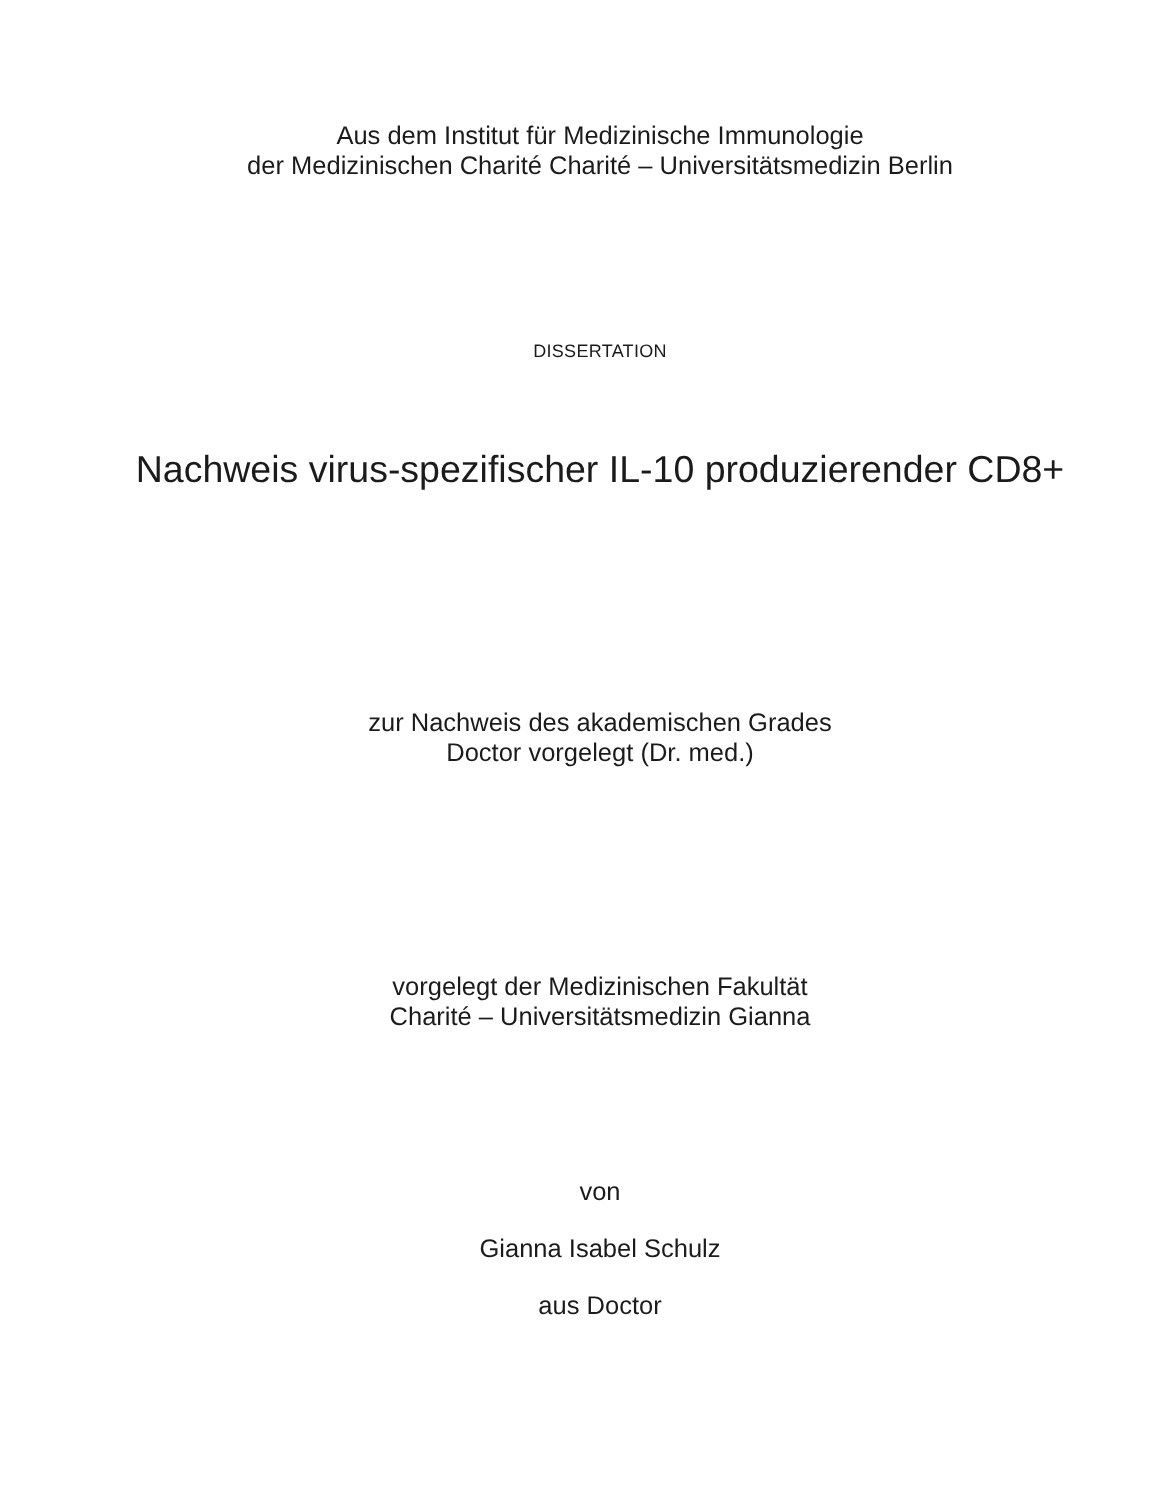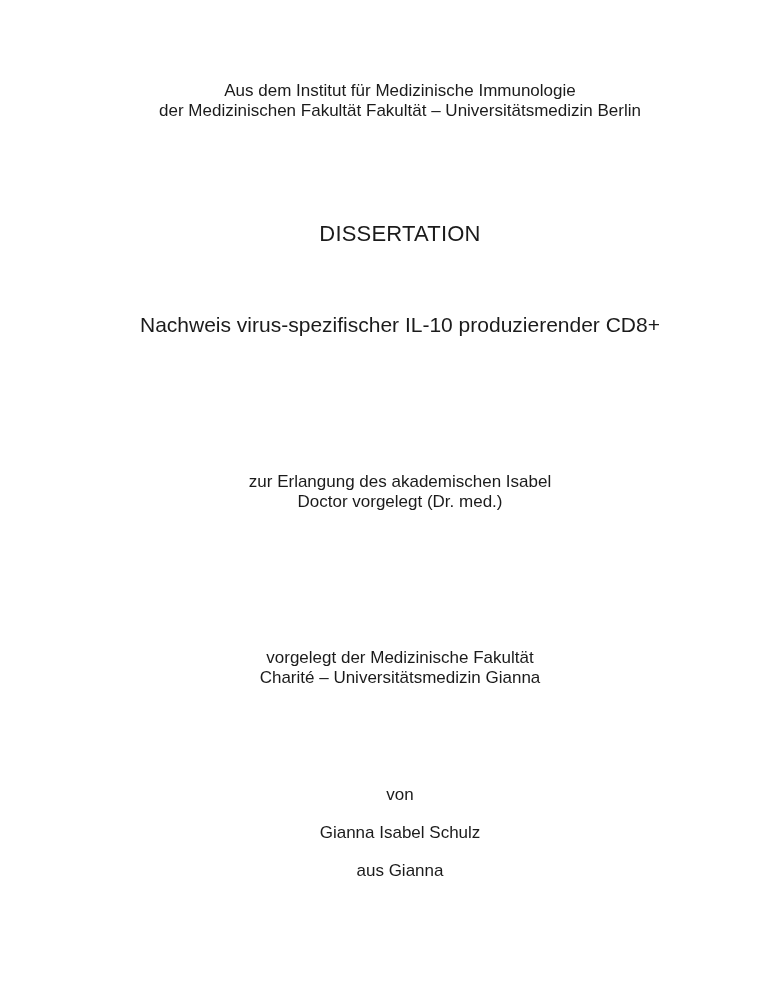--- a/index.html
+++ b/index.html
@@ -23,60 +23,60 @@
     text-align: center;
     white-space: nowrap;
   }
   .body-text {
     font-size: 17px;
     line-height: 19.5px;
   }
   .institute-block   { top: 81px;  }
   .dissertation-block{
     top: 224px;
-    font-size: 22px;
+    font-size: 12px;
     line-height: 20px;
     letter-spacing: 0.2px;
   }
   .title-block {
-    top: 313px;
-    font-size: 21px;
+    top: 302px;
+    font-size: 25px;
     line-height: 23px;
   }
   .degree-block      { top: 472px; }
   .submitted-block   { top: 648px; }
   .von-block         { top: 785px; }
   .author-block      { top: 823px; }
   .origin-block      { top: 861px; }
 </style>
 </head>
 <body>
 
 <div class="page">
 
   <div class="band body-text institute-block">
     <div>Aus dem Institut für Medizinische Immunologie</div>
-    <div>der Medizinischen Fakultät Fakultät – Universitätsmedizin Berlin</div>
+    <div>der Medizinischen Charité Charité – Universitätsmedizin Berlin</div>
   </div>
 
   <div class="band dissertation-block">DISSERTATION</div>
 
   <div class="band title-block">
     <div>Nachweis virus-spezifischer IL-10 produzierender CD8+</div>
   </div>
 
   <div class="band body-text degree-block">
-    <div>zur Erlangung des akademischen Isabel</div>
+    <div>zur Nachweis des akademischen Grades</div>
     <div>Doctor vorgelegt (Dr. med.)</div>
   </div>
 
   <div class="band body-text submitted-block">
-    <div>vorgelegt der Medizinische Fakultät</div>
+    <div>vorgelegt der Medizinischen Fakultät</div>
     <div>Charité – Universitätsmedizin Gianna</div>
   </div>
 
   <div class="band body-text author-block">Gianna Isabel Schulz</div>
 
   <div class="band body-text von-block">von</div>
 
-  <div class="band body-text origin-block">aus Gianna</div>
+  <div class="band body-text origin-block">aus Doctor</div>
 
 </div>
 
 </body></html>

